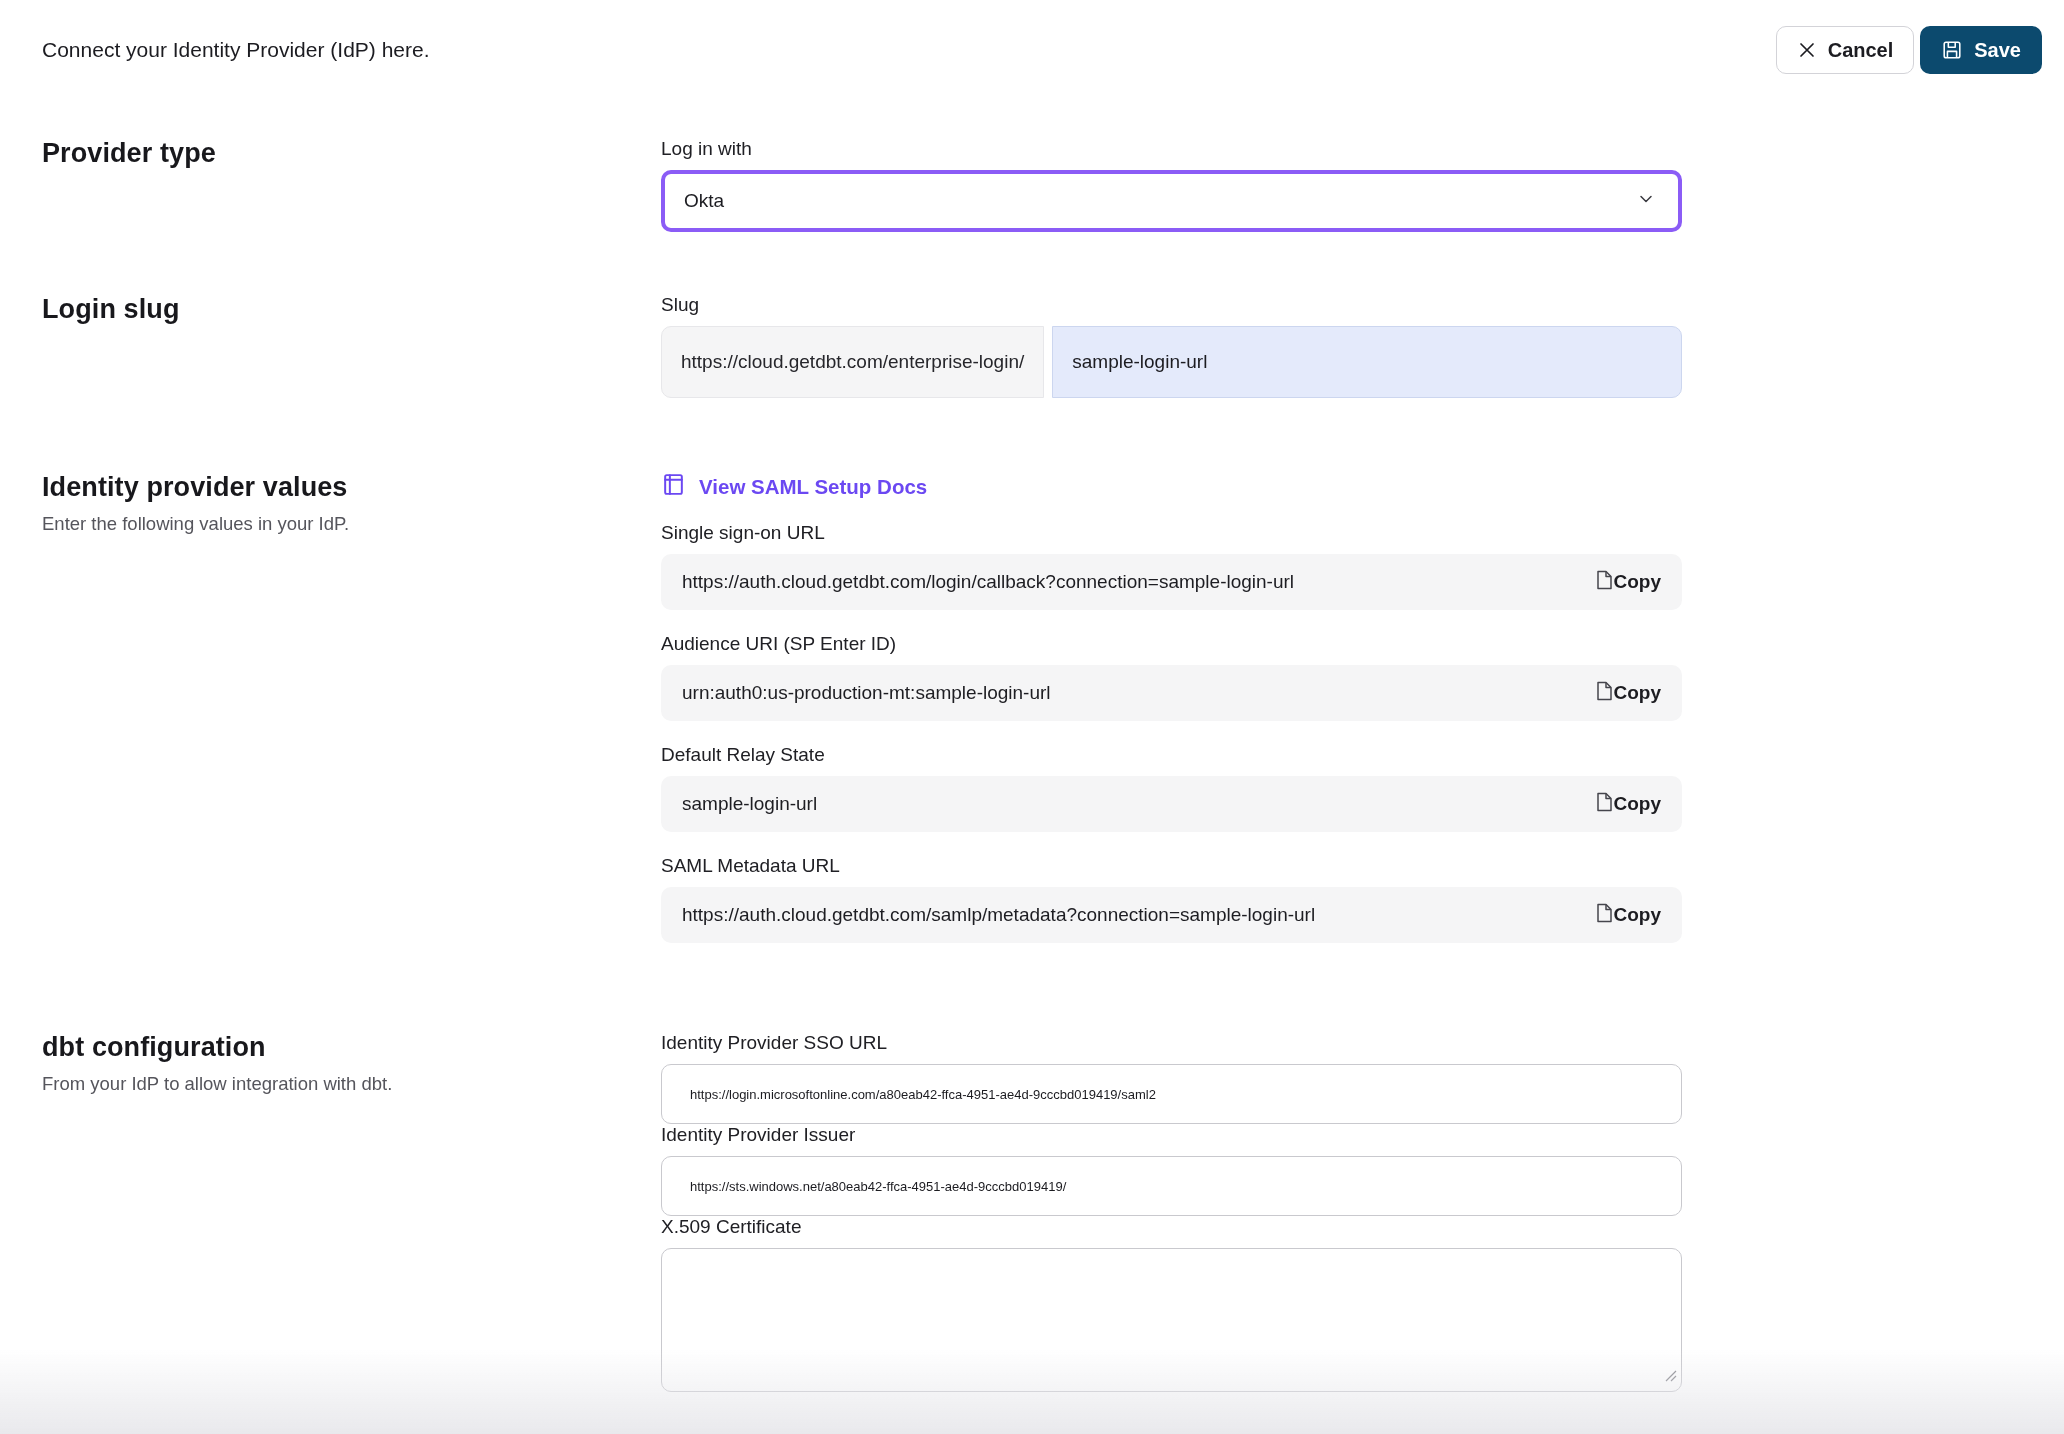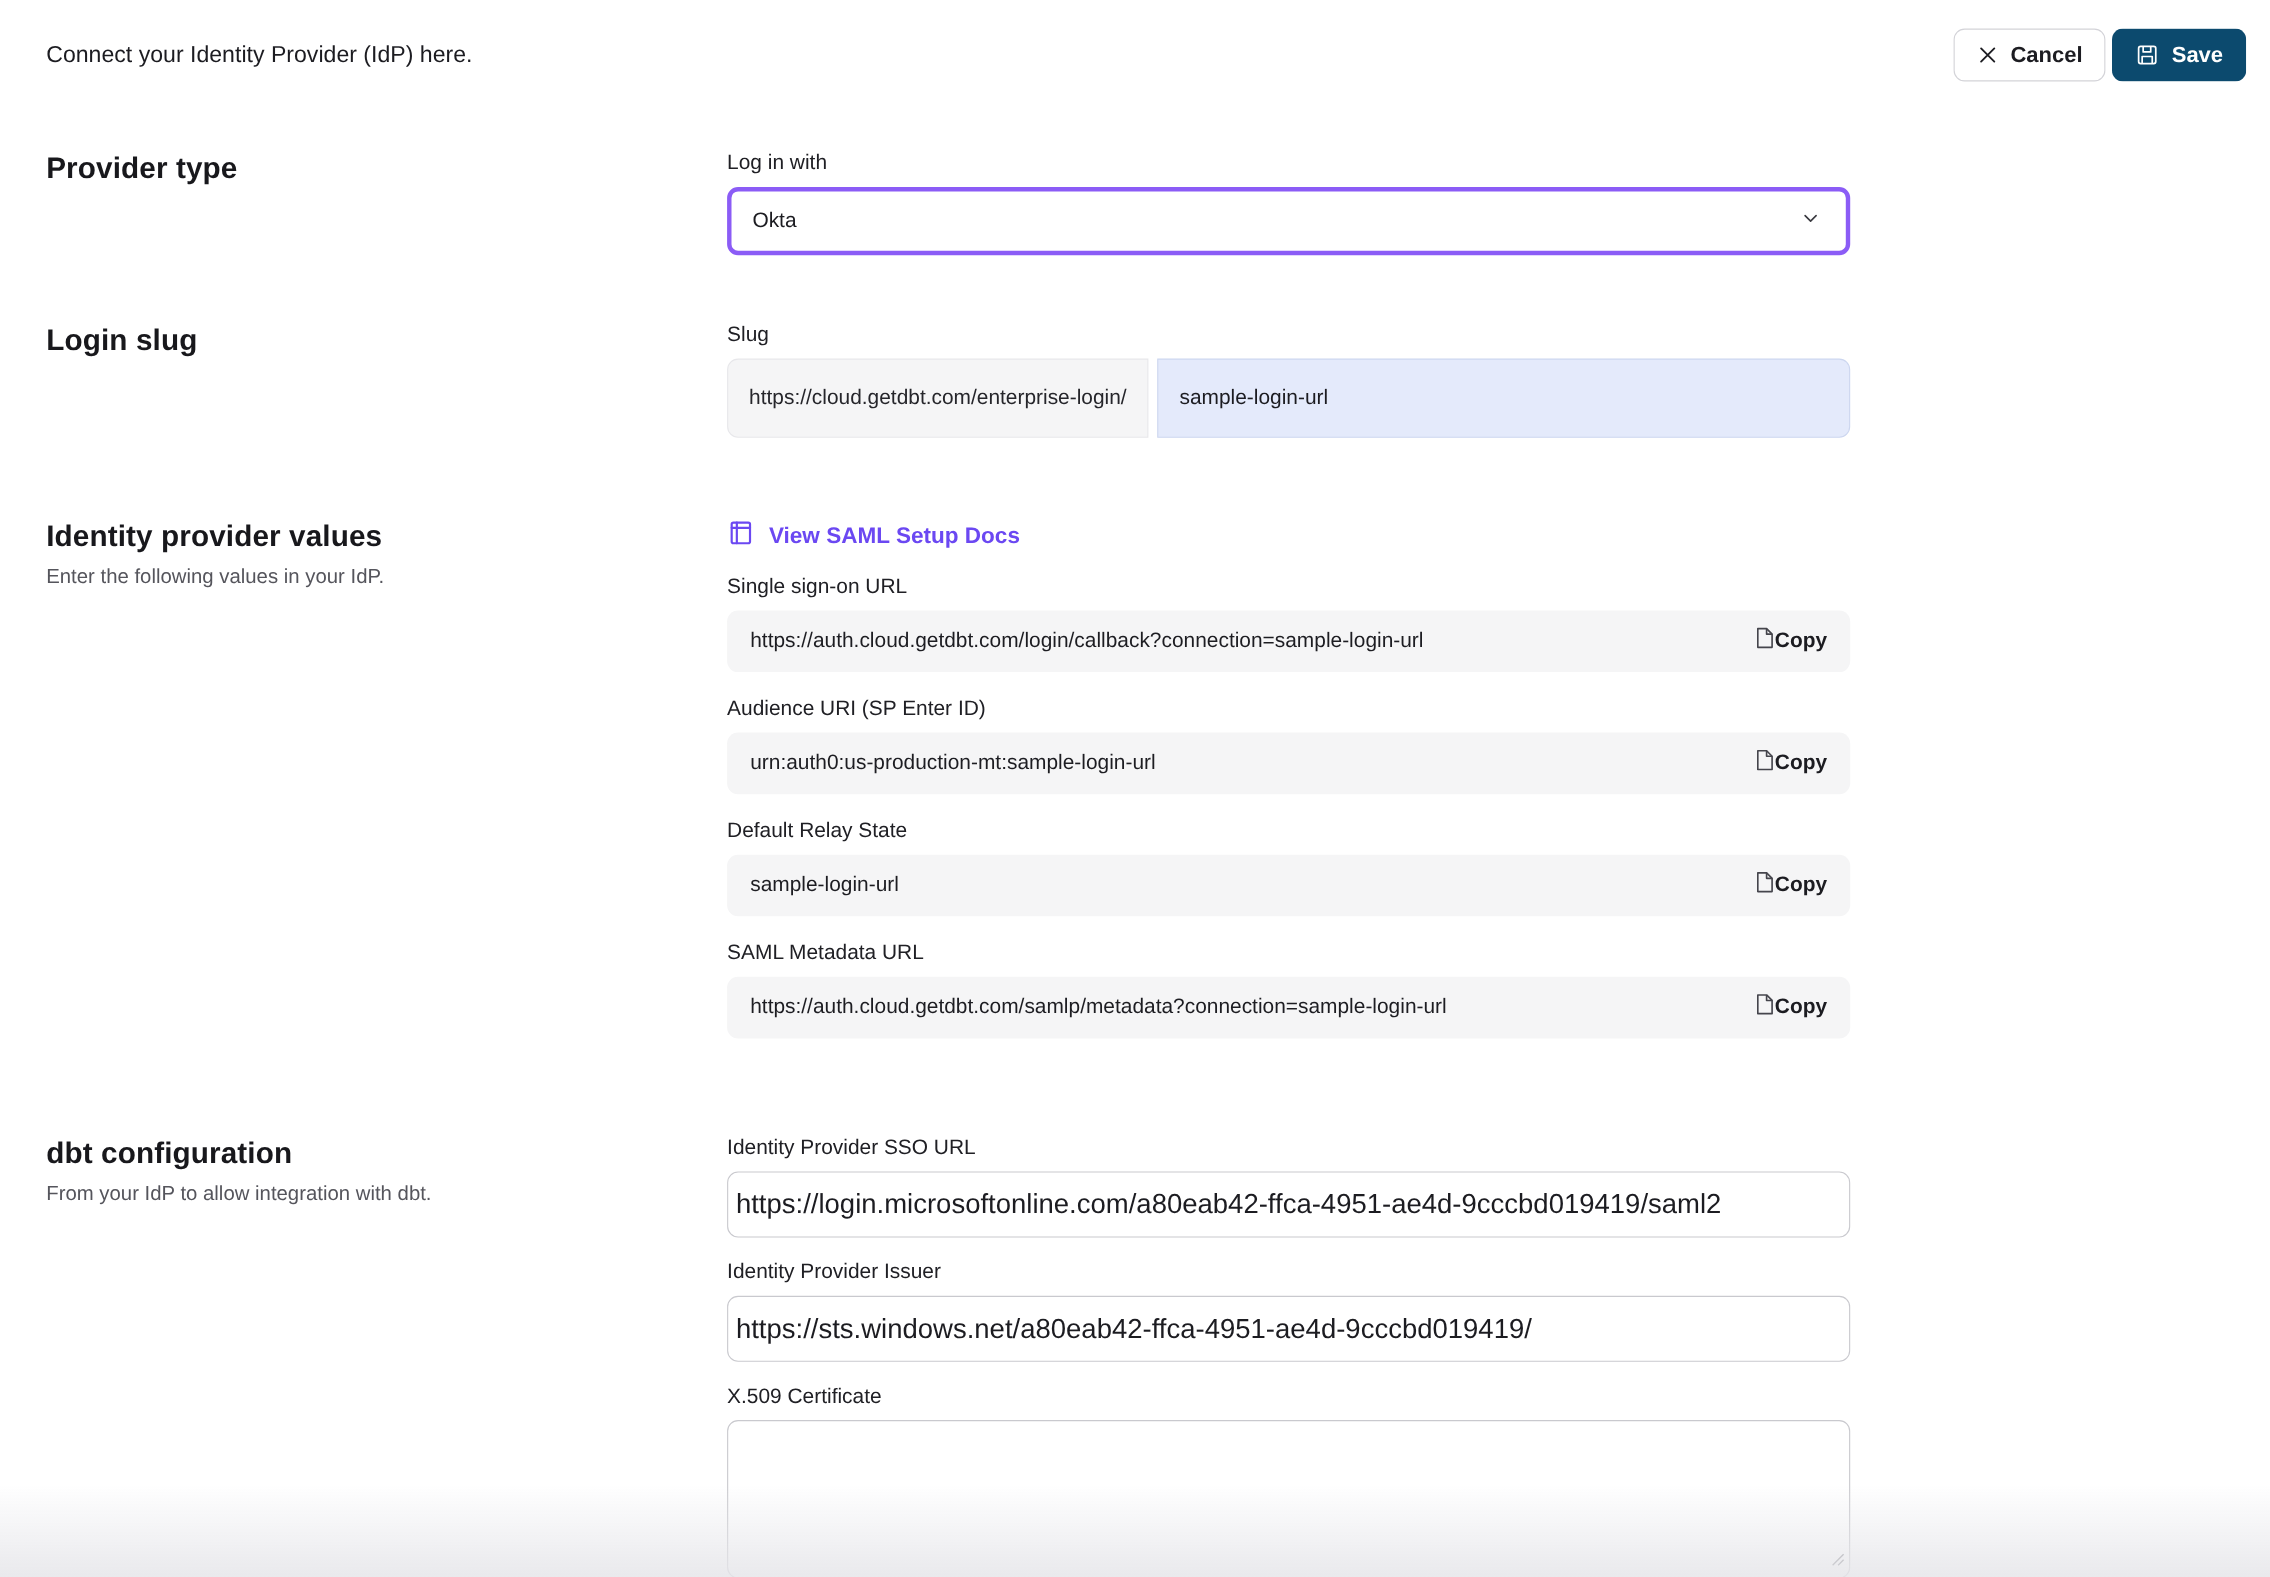--- a/index.html
+++ b/index.html
@@ -52,23 +52,23 @@
   
   .ro-group { margin-bottom: 23px; }
   .ro-field { display: flex; align-items: center; justify-content: space-between;
     background: #f5f5f6; border-radius: 10px; height: 56px; padding: 0 21px; }
   .ro-value { font-size: 19px; color: #1d1d22; }
   .copy-btn { display: flex; align-items: center; cursor: pointer;
     font-size: 19px; font-weight: 600; color: #1c1c21; }
 
   
   .text-input { width: 100%; height: 60px; border: 1px solid #c9c9ce; border-radius: 10px;
-    padding: 0 7px; font-size: 25px; color: #1c1c21; background: #fff; outline: none;
+    padding: 0 28px; font-size: 13px; color: #1c1c21; background: #fff; outline: none;
     font-family: "Liberation Sans", sans-serif; }
-  .input-group { margin-bottom: 21px; }
+  .input-group { }
   .ta-wrap { position: relative; }
   textarea.cert { width: 100%; height: 144px; border: 1px solid #c9c9ce; border-radius: 10px;
     padding: 14px 19px; font-size: 19px; background: #fff; resize: none; outline: none;
     font-family: "Liberation Sans", sans-serif; display: block; }
   .grip { position: absolute; right: 5px; bottom: 6px; cursor: nwse-resize; }
 
   
   .bottom-fade { position: fixed; left: 0; right: 0; bottom: 0; height: 85px; pointer-events: none;
     background: linear-gradient(to bottom, rgba(232,232,235,0) 0%, rgba(229,229,233,0.85) 100%); }
 </style>

